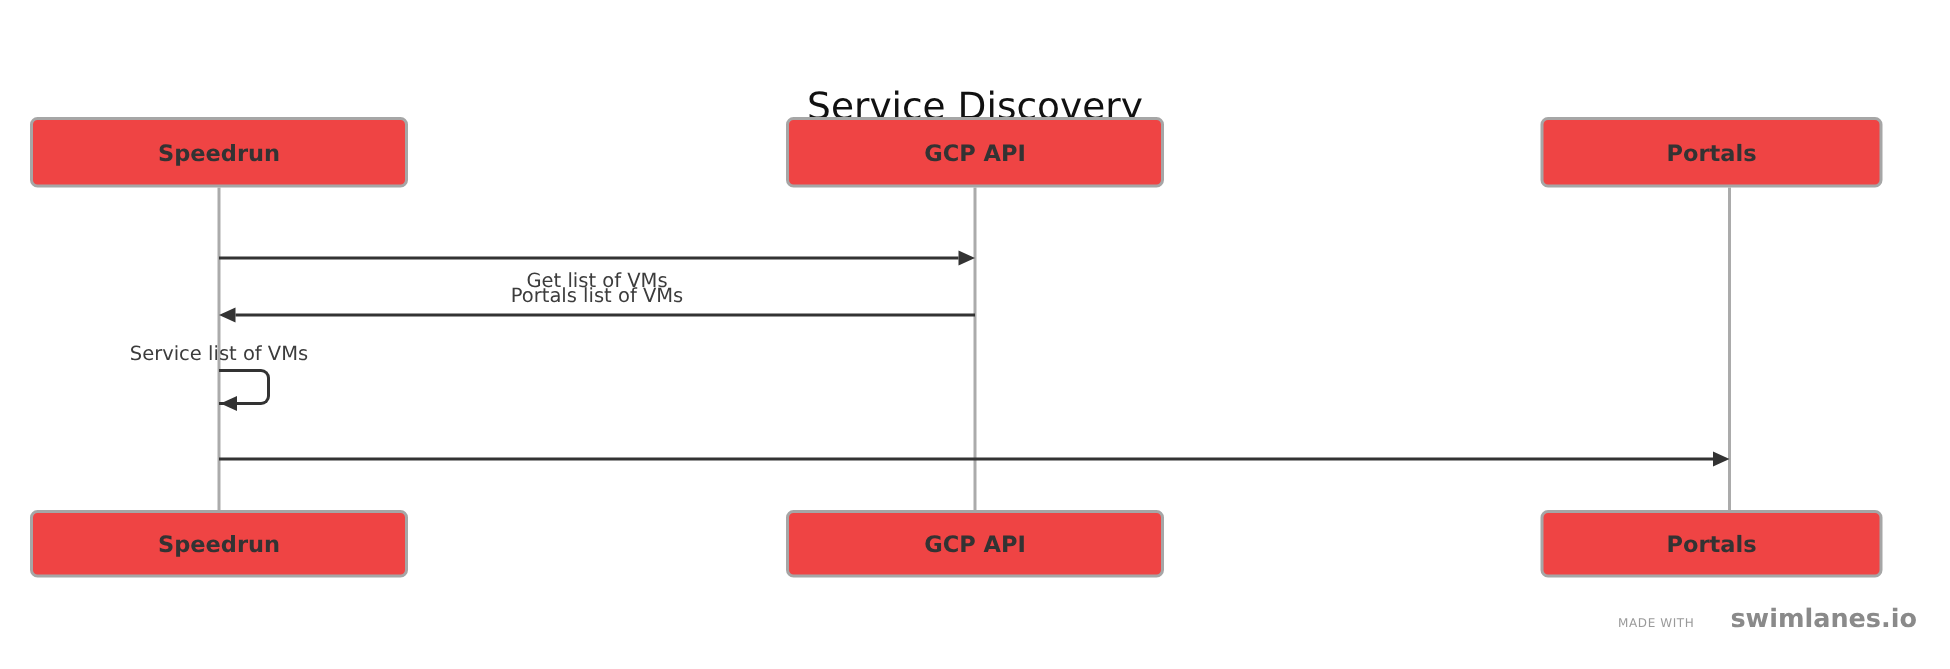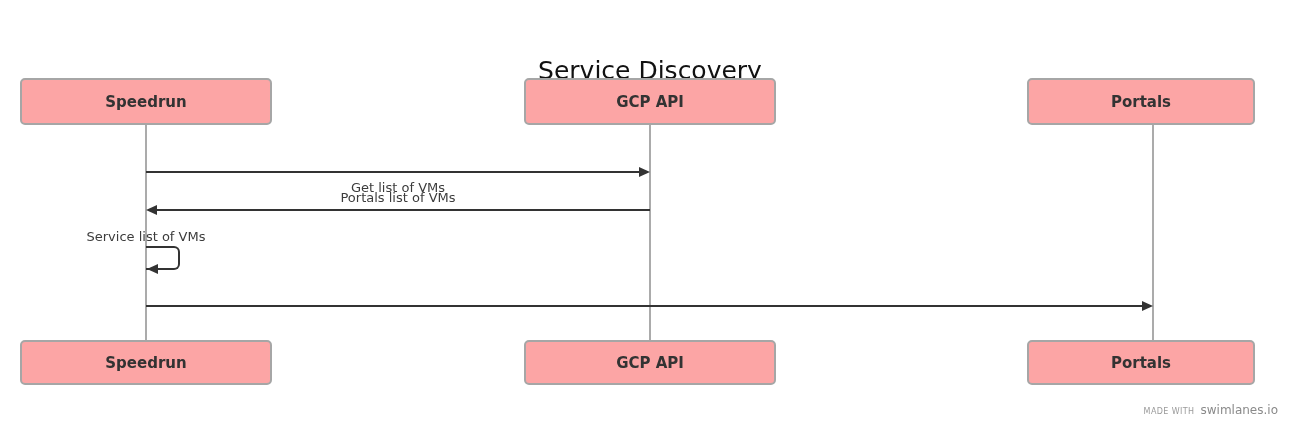--- a/index.html
+++ b/index.html
@@ -3,21 +3,21 @@
 <meta charset="utf-8">
 <style>
   * { margin:0; padding:0; box-sizing:border-box; }
   body { font-family:"DejaVu Sans","Liberation Sans",sans-serif; background:#fff; }
   .canvas { position:relative; width:1300px; height:446px; background:#ffffff; overflow:hidden; }
 
   .title { position:absolute; left:0; right:0; top:24px; text-align:center;
            font-size:25px; font-weight:normal; color:#111111;margin-top:32px; }
 
   .actor { position:absolute; height:47px; border:2px solid #a6a6a6; border-radius:5px;
-           background:#fca5a5; display:flex; align-items:center; justify-content:center;
+           background:#ef4444; display:flex; align-items:center; justify-content:center;
            font-weight:bold; font-size:15px; color:#333333; }
   .row-top    { top:78px; }
   .row-bottom { top:340px; height:45px; }
   .col-0 { left:20px;   width:252px; }
   .col-1 { left:524px;  width:252px; }
   .col-2 { left:1027px; width:228px; }
 
   .lifeline { position:absolute; top:125px; height:215px; width:2px; background:#ababab; }
   .lf-0 { left:145px; } .lf-1 { left:649px; } .lf-2 { left:1152px; }
 
@@ -40,23 +40,23 @@
   .m3-label { left:46px; width:200px; top:228px; }
   .m3-loop  { position:absolute; left:146px; top:246px; width:34px; height:24px;
               border:2px solid #333333; border-left:none; border-radius:0 6px 6px 0; }
   .m3-head  { left:147px; top:264px; }
 
   .m4-label { left:146px; width:1007px; top:285px; }
   .m4-line  { left:146px; top:305px; width:996px; }
   .m4-head  { left:1142px; top:301px; }
 
   .footer { position:absolute; right:22px; top:403px; display:flex;
-            align-items:baseline; gap:6px;margin-left:18px; }
+            align-items:baseline; gap:24px;margin-left:18px; }
   .made-with { font-size:8px; color:#9a9a9a; letter-spacing:0.4px; }
-  .brand { font-size:12px; color:#8a8a8a; }
+  .brand { font-size:17px; color:#8a8a8a;font-weight:bold; }
 </style>
 </head>
 <body>
 
 <div class="canvas">
 
   <div class="title">Service Discovery</div>
 
   <div class="actor row-top col-0">
     <span>Speedrun</span>

